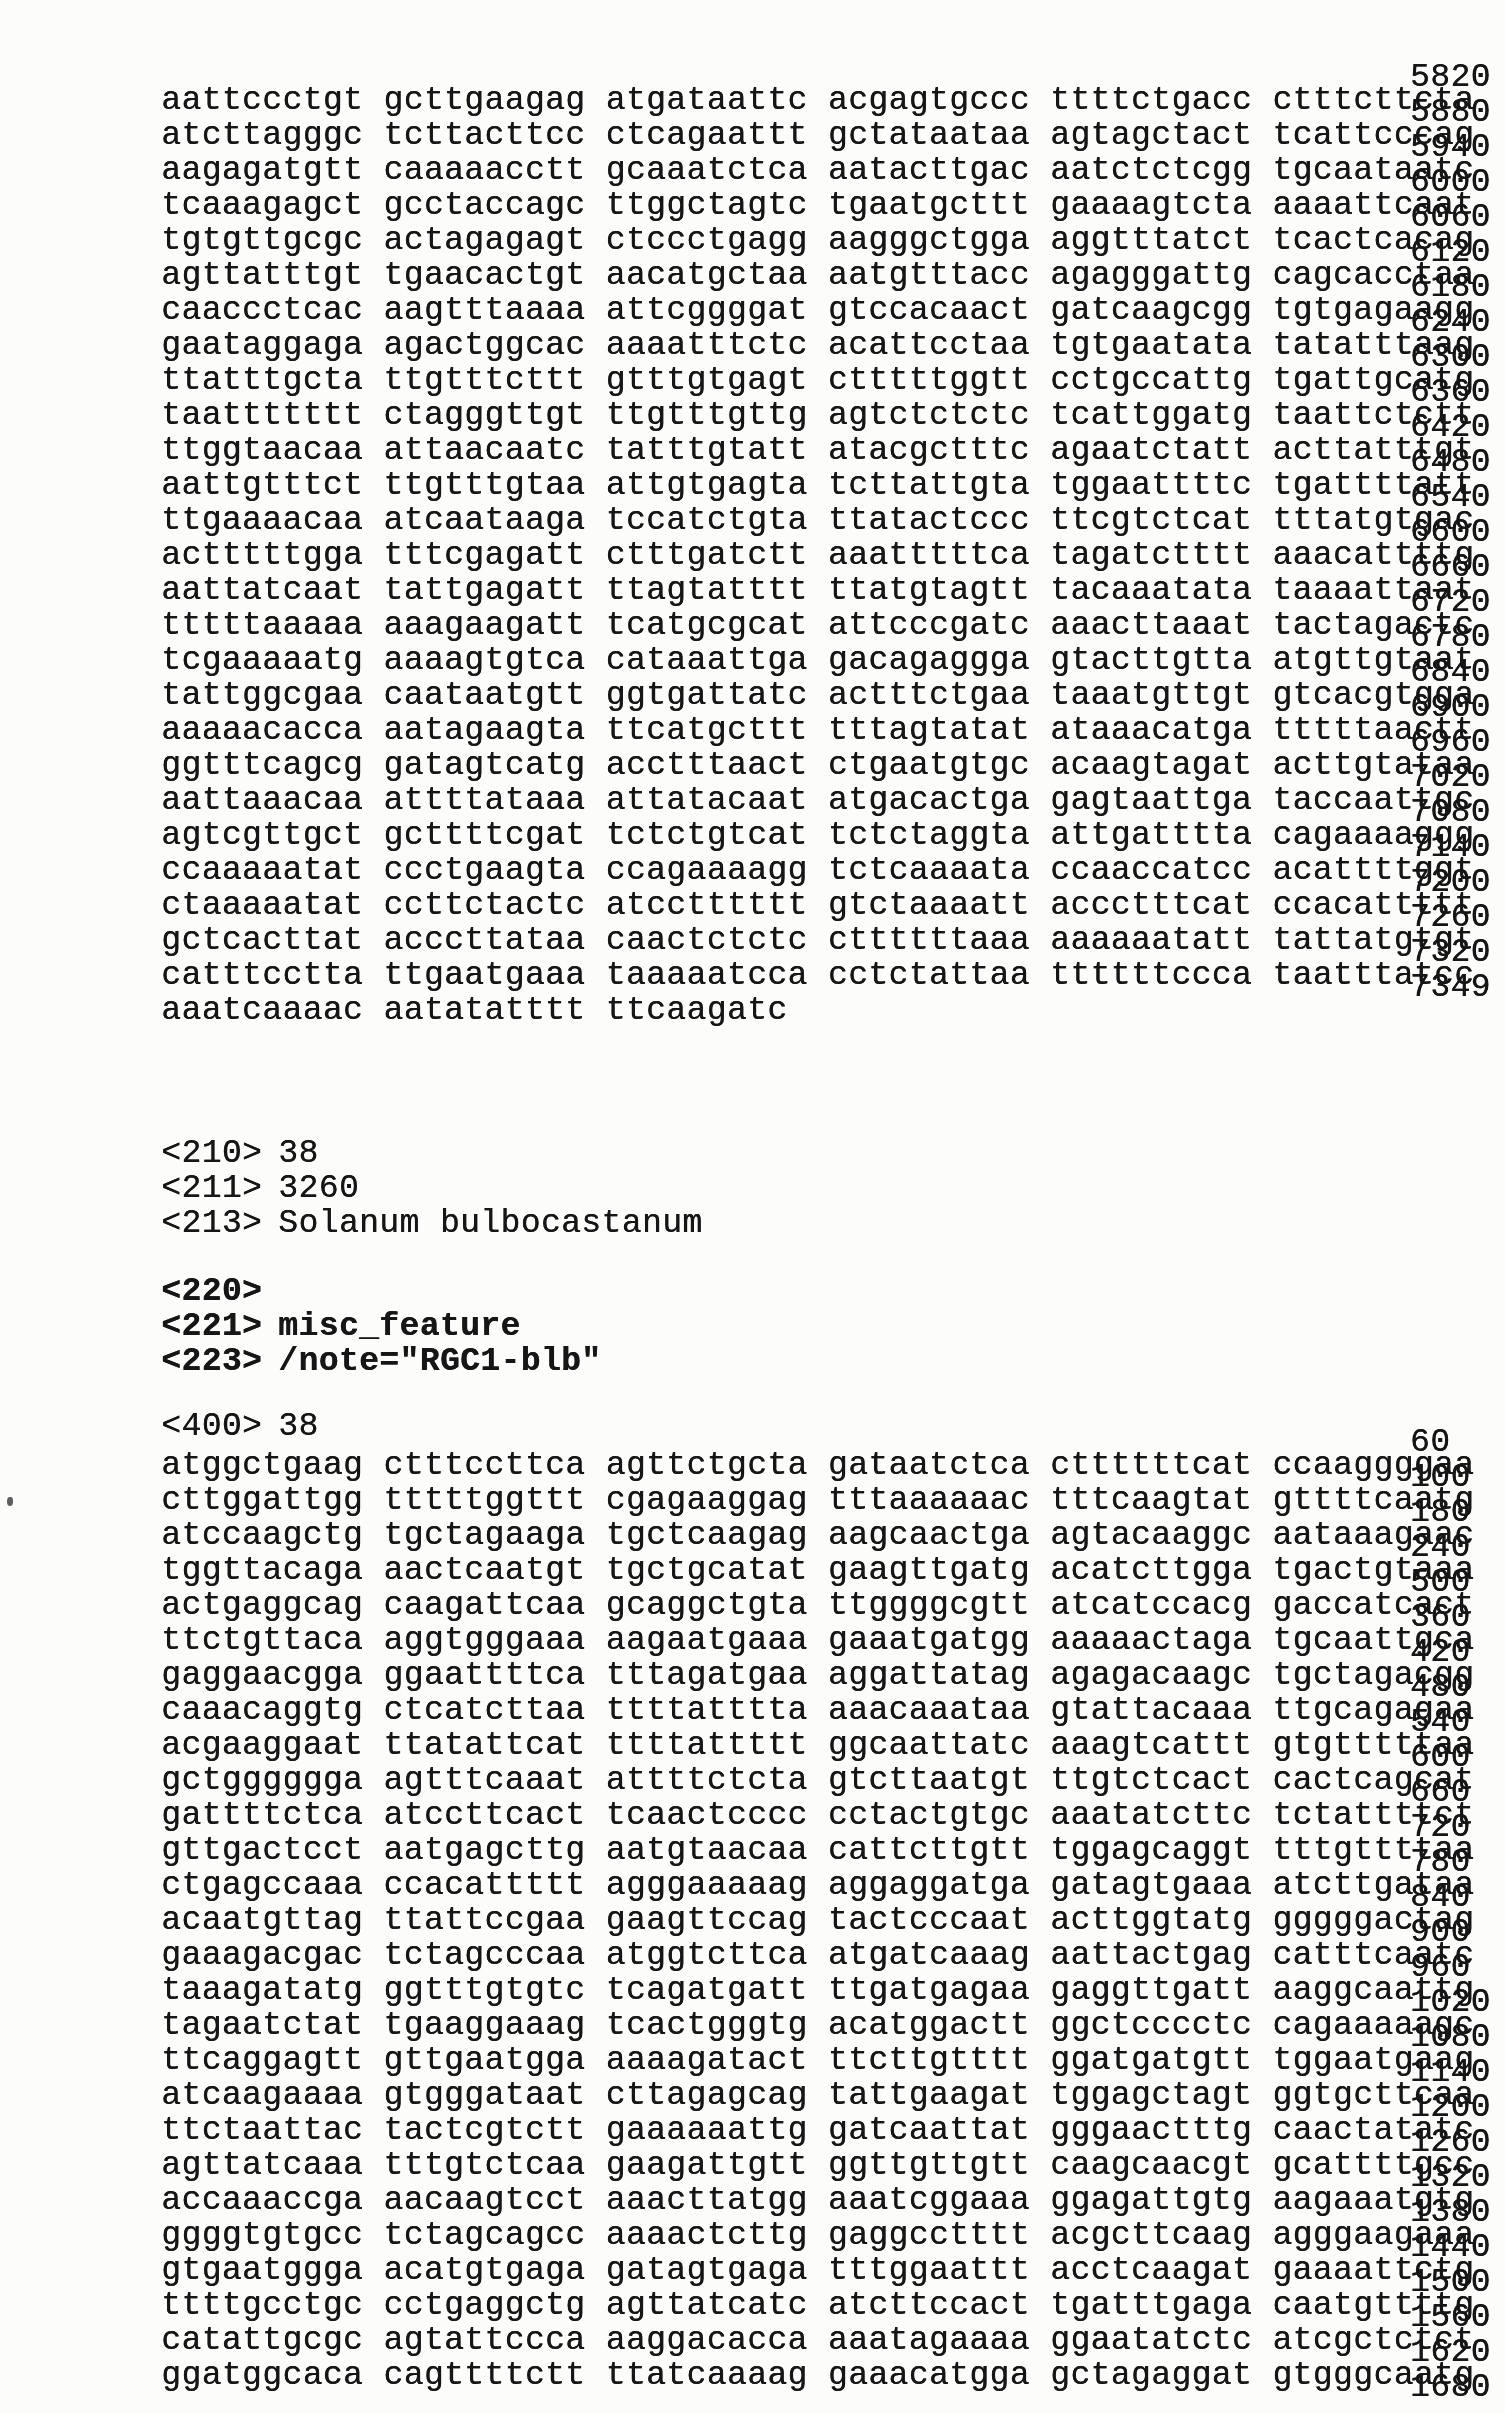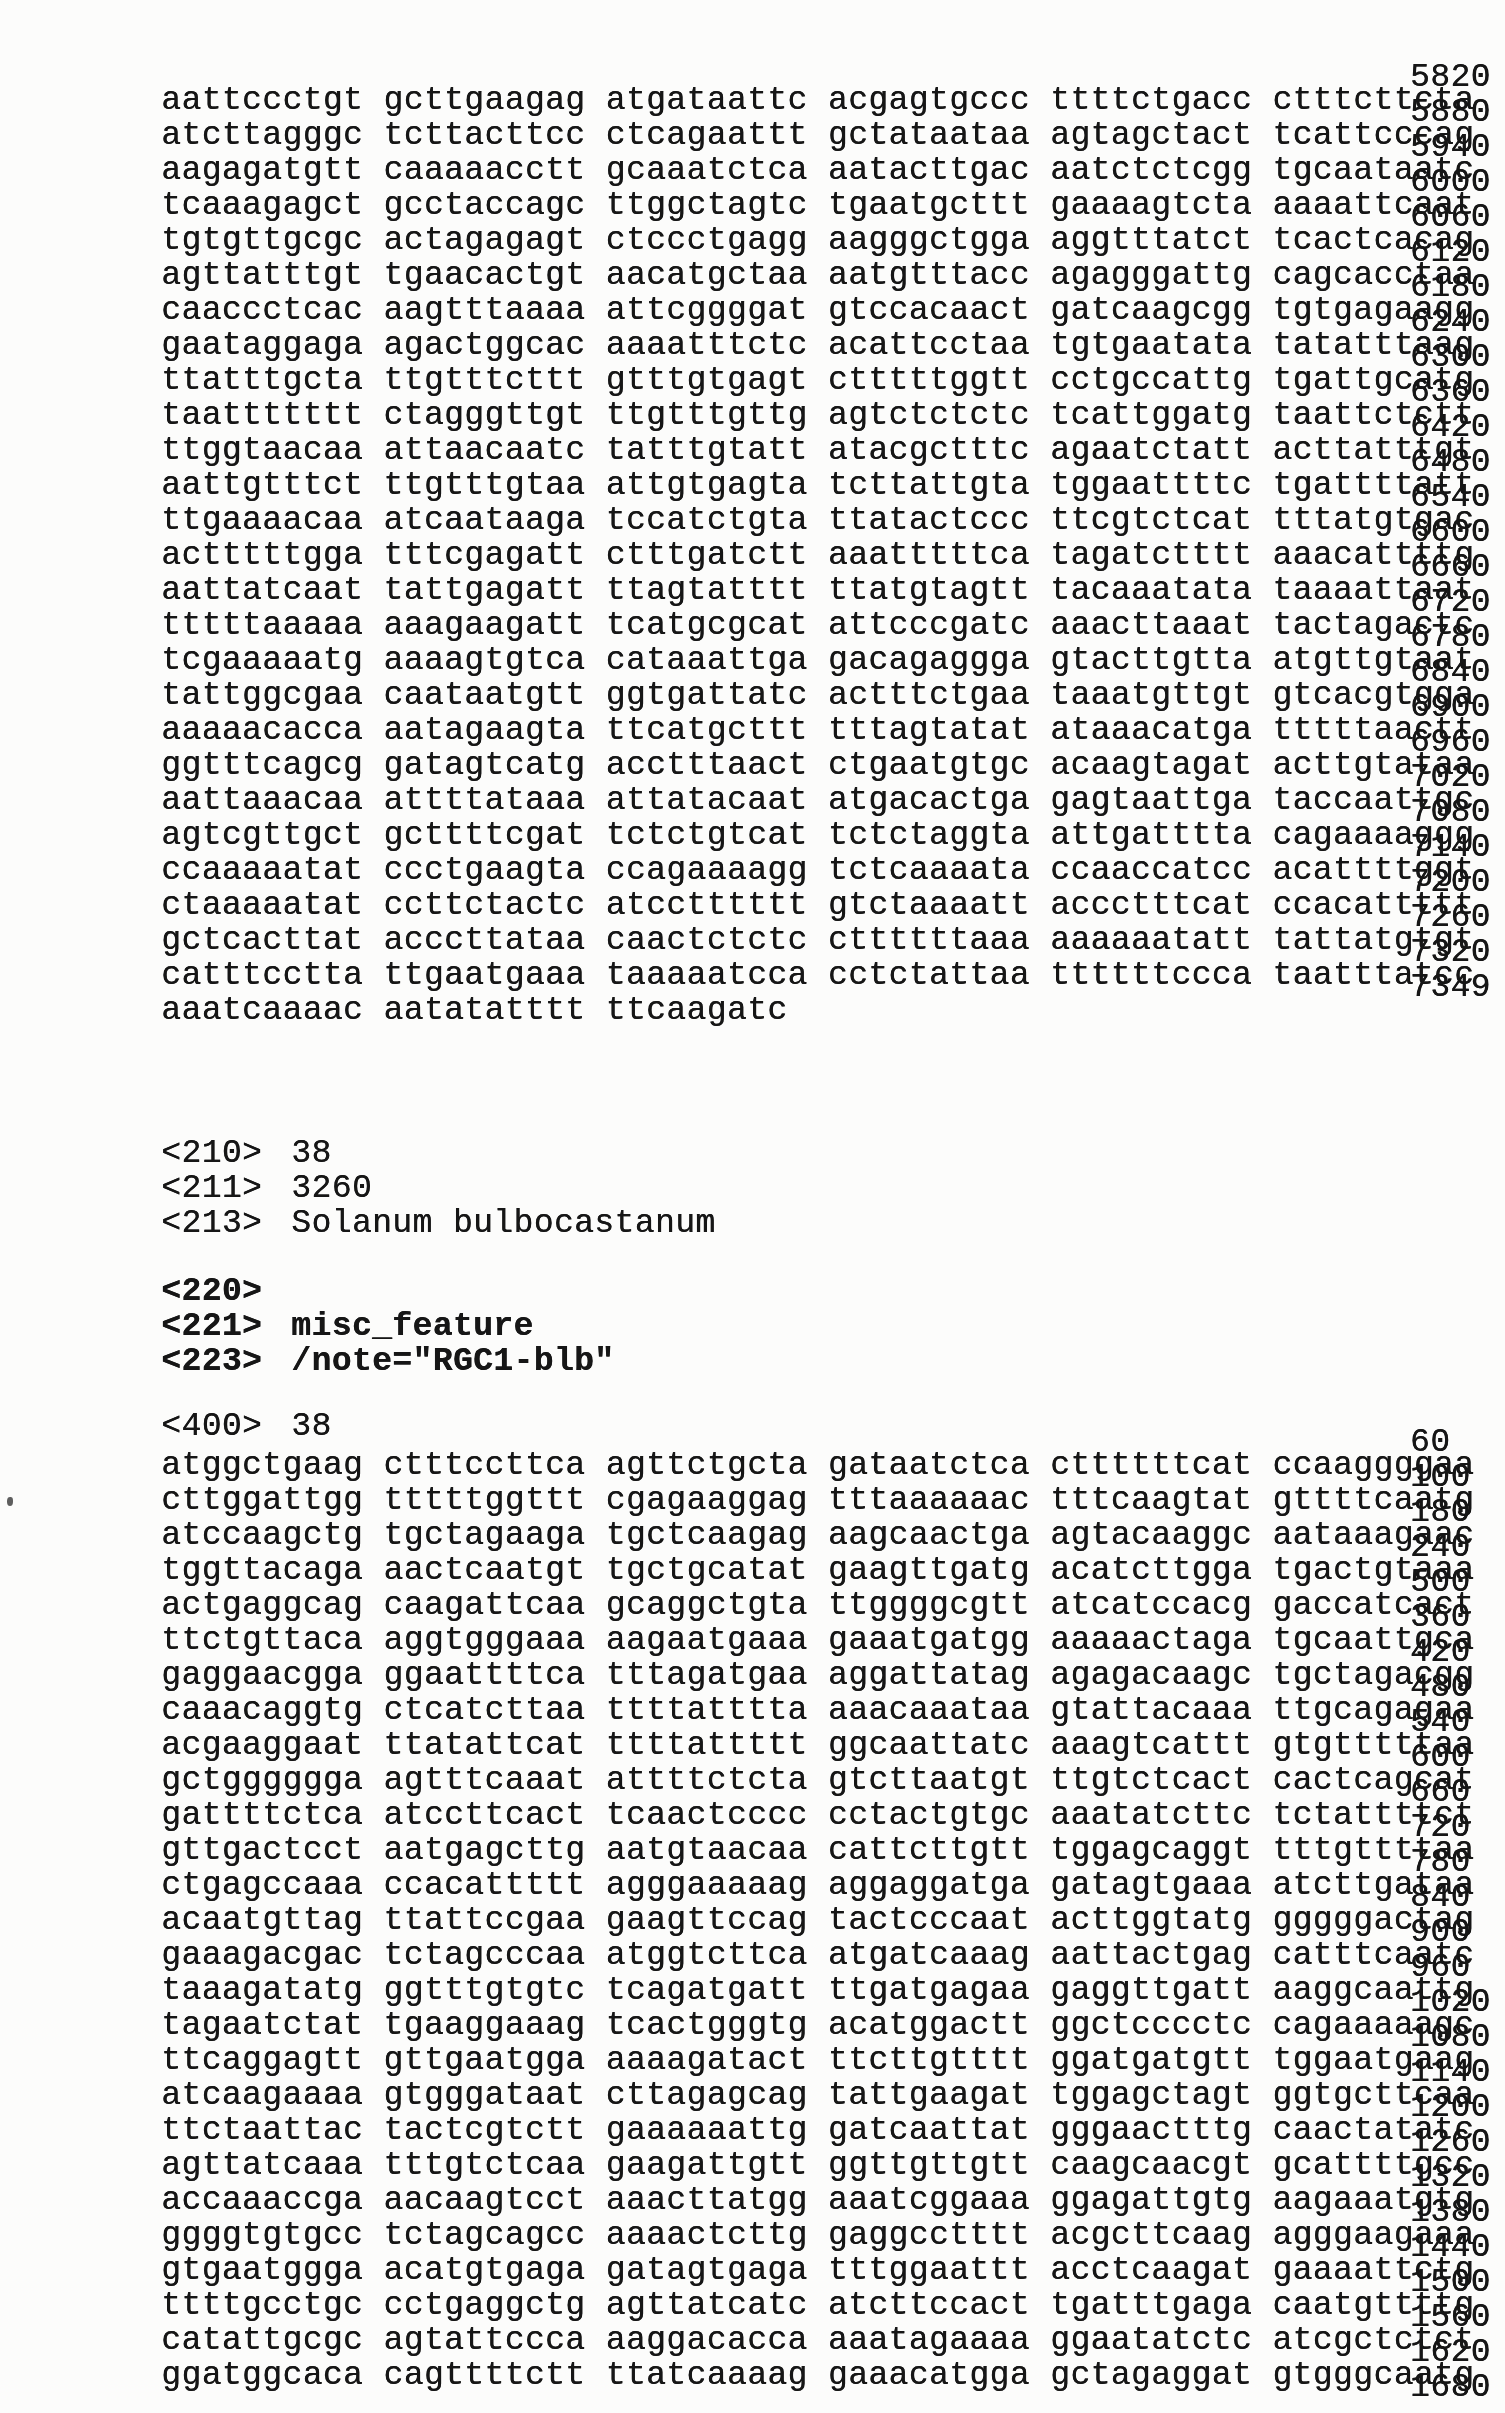--- a/index.html
+++ b/index.html
@@ -19,21 +19,21 @@
     box-sizing:border-box;
     text-shadow:0.3px 0 0 currentColor;
   }
   .seq-line {
     position:relative;
     height:35px; line-height:35px;
     white-space:pre;
   }
   .seq-line .num { position:absolute; left:1370px; top:12px; }
   .meta-line { height:35px; line-height:35px; white-space:pre; }
-  .meta-line .val { margin-left:29px; }
+  .meta-line .val { margin-left:16px; }
   .meta-identity { margin-top:108px; }
   .meta-feature  { margin-top:33px;font-weight:bold; }
   .seq-header    { margin-top:30px; }
   .block2        { margin-top:3.5px; }
   .artifact {
     position:absolute; left:7px; top:1497px;
     width:6.2px; height:8.8px; background:#2a2a2a;
     border-radius:50% 40% 50% 50%; opacity:.75;
   }
 </style>

